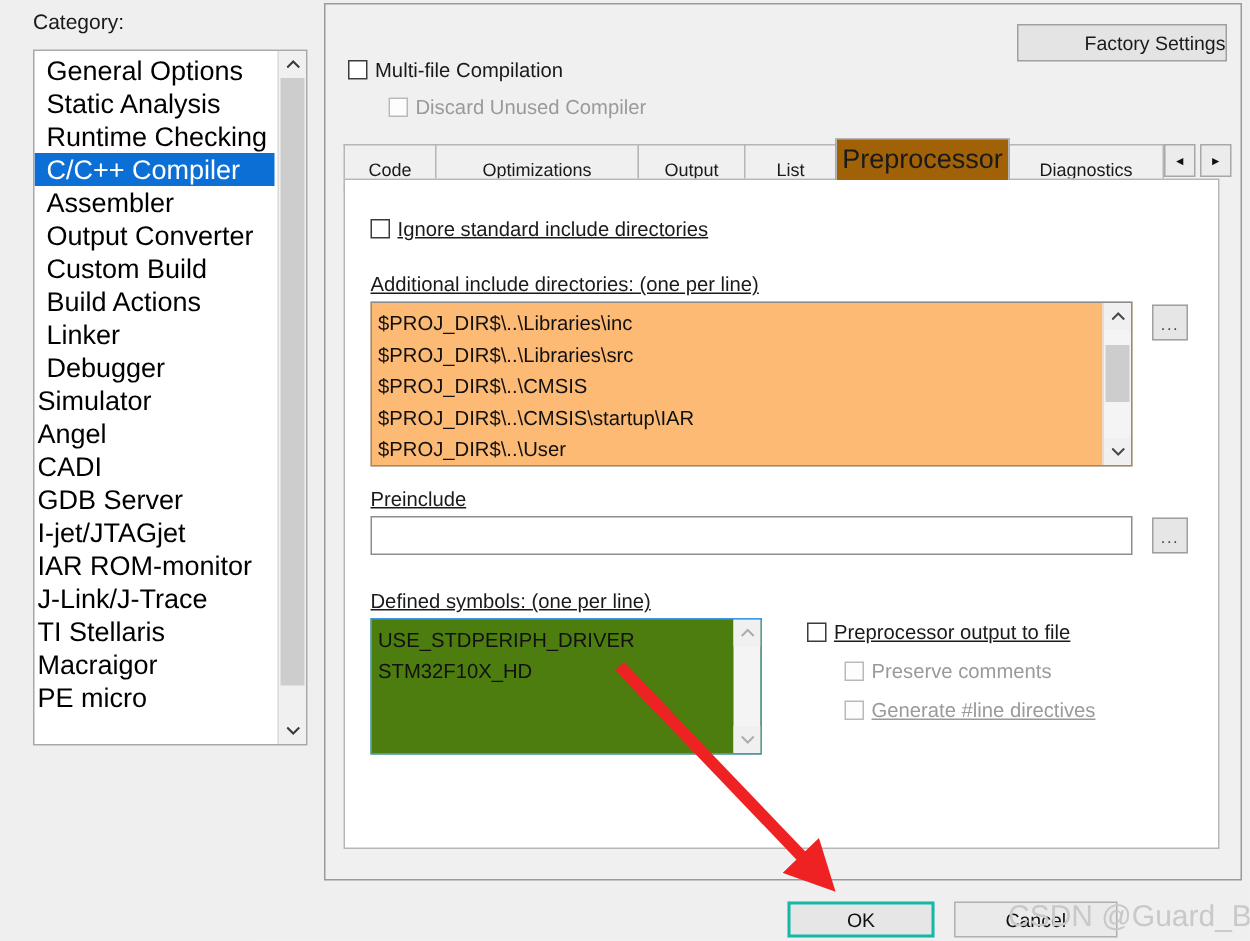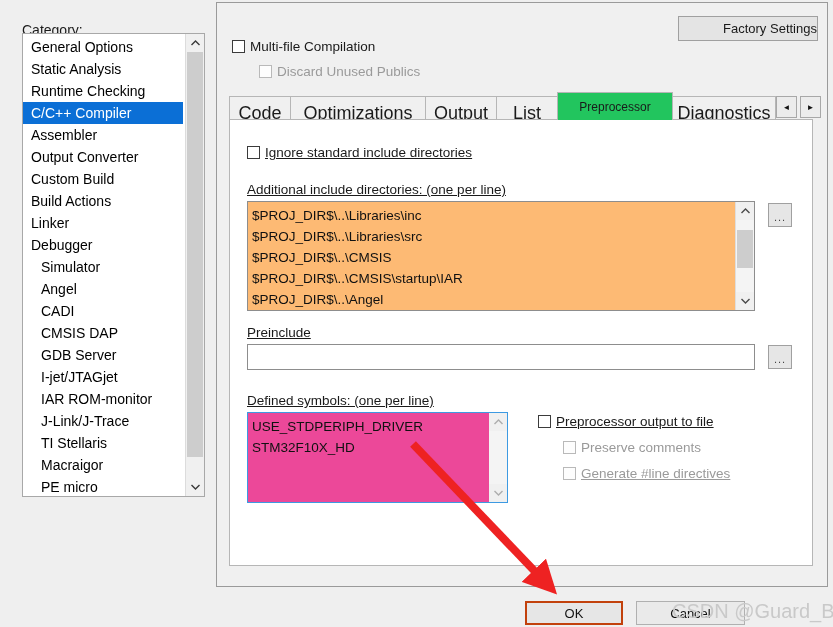--- a/index.html
+++ b/index.html
@@ -13,46 +13,46 @@
     position: relative;
     overflow: hidden;
     font-family: "Liberation Sans", sans-serif;
     font-size: 13px;
     color: #1a1a1a;
   }
   .abs { position: absolute; }
 
   
   #category-label {
-    left: 22px; top: 22px;
+    left: 22px; top: 6px;
     font-size: 14px;
     color: #1a1a1a;
   }
   #category-listbox {
     left: 22px; top: 33px;
     width: 183px; height: 464px;
     background: #ffffff;
     border: 1px solid #a8a8a8;
     box-sizing: border-box;
     overflow: hidden;
   }
   .cat-list {
     position: absolute;
     left: 0; top: 2px;
     width: 160px;
   }
   .cat-item {
     height: 22px;
     line-height: 22px;
     padding-left: 8px;
-    font-size: 14px;
+    font-size: 18px;
     white-space: nowrap;
     color: #000;
   }
-  .cat-item.indent { padding-left: 18px; }
+  .cat-item.indent { padding-left: 2px; }
   .cat-item.selected {
     background: #0b6fd6;
     color: #ffffff;
   }
   
   #category-scrollbar {
     position: absolute;
     right: 0; top: 0;
     width: 18px; height: 100%;
     background: #f0f0f0;
@@ -119,30 +119,30 @@
   
   #tabstrip { left: 229px; top: 92px; width: 584px; height: 27px; }
   .tab {
     position: absolute;
     top: 4px; height: 33px;
     background: #f0f0f0;
     border: 1px solid #b6b6b6;
     border-bottom: none;
     box-sizing: border-box;
     display: flex; align-items: center; justify-content: center;
-    font-size: 18px;
+    font-size: 12px;
     color: #1a1a1a;
     white-space: nowrap;
   }
   .tab.active {
     top: 0; height: 28px;
-    background: #22c55e;
+    background: #a16207;
     border-color: #b6b6b6;
     z-index: 3;
-    font-size: 12px;
+    font-size: 18px;
   }
   .tabnav {
     position: absolute;
     top: 4px; width: 21px; height: 22px;
     background: #ececec;
     border: 1px solid #a8a8a8;
     box-sizing: border-box;
     display: flex; align-items: center; justify-content: center;
     font-size: 8px;
     color: #111;
@@ -221,21 +221,21 @@
     width: 508px; height: 26px;
     background: #ffffff;
     border: 1px solid #8d8d8d;
     box-sizing: border-box;
   }
 
   
   #defined-symbols-box {
     left: 247px; top: 412px;
     width: 261px; height: 91px;
-    background: #ec4899;
+    background: #4d7c0f;
     border: 1px solid #3d9ae2;
     box-sizing: border-box;
     overflow: hidden;
   }
   .sym-lines {
     position: absolute;
     left: 4px; top: 3px;
     right: 20px;
   }
   .sym-line {
@@ -252,21 +252,21 @@
 
   #preprocessor-output-to-file { left: 538px; top: 414px; }
   #preserve-comments { left: 563px; top: 440px; }
   #generate-line-directives { left: 563px; top: 466px; }
 
   
   #ok-button {
     left: 525px; top: 601px;
     width: 98px; height: 24px;
     background: #e6e6e6;
-    border: 2px solid #c2410c;
+    border: 2px solid #14b8a6;
     box-sizing: border-box;
     display: flex; align-items: center; justify-content: center;
     font-size: 13px;
     color: #111;
   }
   #cancel-button {
     left: 636px; top: 601px;
     width: 109px; height: 24px;
     background: #eaeaea;
     border: 1px solid #b0b0b0;
@@ -305,21 +305,20 @@
       <div class="cat-item selected">C/C++ Compiler</div>
       <div class="cat-item">Assembler</div>
       <div class="cat-item">Output Converter</div>
       <div class="cat-item">Custom Build</div>
       <div class="cat-item">Build Actions</div>
       <div class="cat-item">Linker</div>
       <div class="cat-item">Debugger</div>
       <div class="cat-item indent">Simulator</div>
       <div class="cat-item indent">Angel</div>
       <div class="cat-item indent">CADI</div>
-      <div class="cat-item indent">CMSIS DAP</div>
       <div class="cat-item indent">GDB Server</div>
       <div class="cat-item indent">I-jet/JTAGjet</div>
       <div class="cat-item indent">IAR ROM-monitor</div>
       <div class="cat-item indent">J-Link/J-Trace</div>
       <div class="cat-item indent">TI Stellaris</div>
       <div class="cat-item indent">Macraigor</div>
       <div class="cat-item indent">PE micro</div>
     </div>
   <div id="category-scrollbar">
     <div class="sb-arrow up">
@@ -338,21 +337,21 @@
 
 <div class="abs" id="options-panel"></div>
 
 <div class="abs" id="factory-settings-button">Factory Settings</div>
 
 <div class="abs cb-row" id="multifile-compilation">
   <span class="cb-box"></span><span>Multi-file Compilation</span>
 </div>
 
 <div class="abs cb-row dim" id="discard-unused-publics">
-  <span class="cb-box dim"></span><span>Discard Unused Publics</span>
+  <span class="cb-box dim"></span><span>Discard Unused Compiler</span>
 </div>
 
 <div class="abs" id="tabstrip">
     <div class="tab" style="left: 0px; width: 62px;">Code</div>
     <div class="tab" style="left: 61px; width: 136px;">Optimizations</div>
     <div class="tab" style="left: 196px; width: 72px;">Output</div>
     <div class="tab" style="left: 267px; width: 62px;">List</div>
     <div class="tab active" style="left: 328px; width: 116px;">Preprocessor</div>
     <div class="tab" style="left: 443px; width: 104px;">Diagnostics</div>
     <div class="tabnav" style="left: 547px;">◄</div>
@@ -366,21 +365,21 @@
 </div>
 
 <div class="abs field-label u" id="additional-includes-label">Additional include directories: (one per line)</div>
 
 <div class="abs" id="additional-includes-box">
   <div class="inc-lines" id="inc-lines">
       <div class="inc-line">$PROJ_DIR$\..\Libraries\inc</div>
       <div class="inc-line">$PROJ_DIR$\..\Libraries\src</div>
       <div class="inc-line">$PROJ_DIR$\..\CMSIS</div>
       <div class="inc-line">$PROJ_DIR$\..\CMSIS\startup\IAR</div>
-      <div class="inc-line">$PROJ_DIR$\..\Angel</div>
+      <div class="inc-line">$PROJ_DIR$\..\User</div>
     </div>
   <div id="includes-scrollbar">
     <div class="sb-arrow up">
       <svg width="9" height="6" viewBox="0 0 9 6">
           <path d="M0.5 5 L4.5 1 L8.5 5" fill="none" stroke="#4a4a4a" stroke-width="1.4"></path>
         </svg>
     </div>
     <div id="includes-thumb"></div>
     <div class="sb-arrow down">
       <svg width="9" height="6" viewBox="0 0 9 6">

